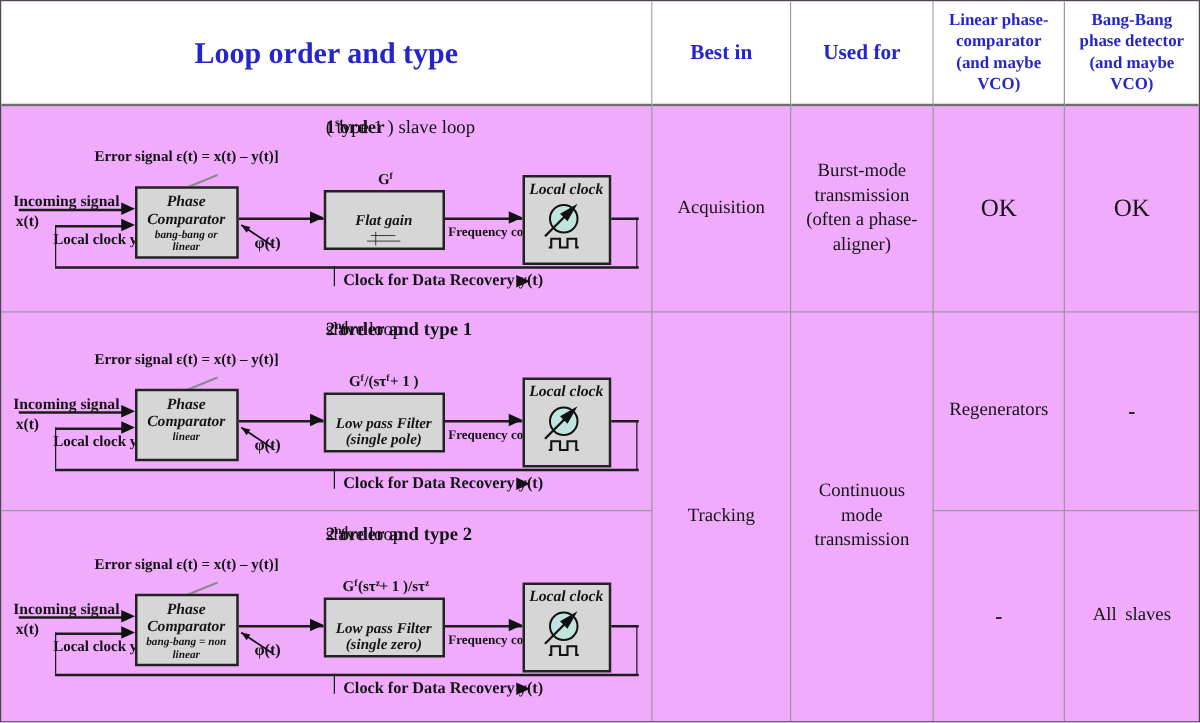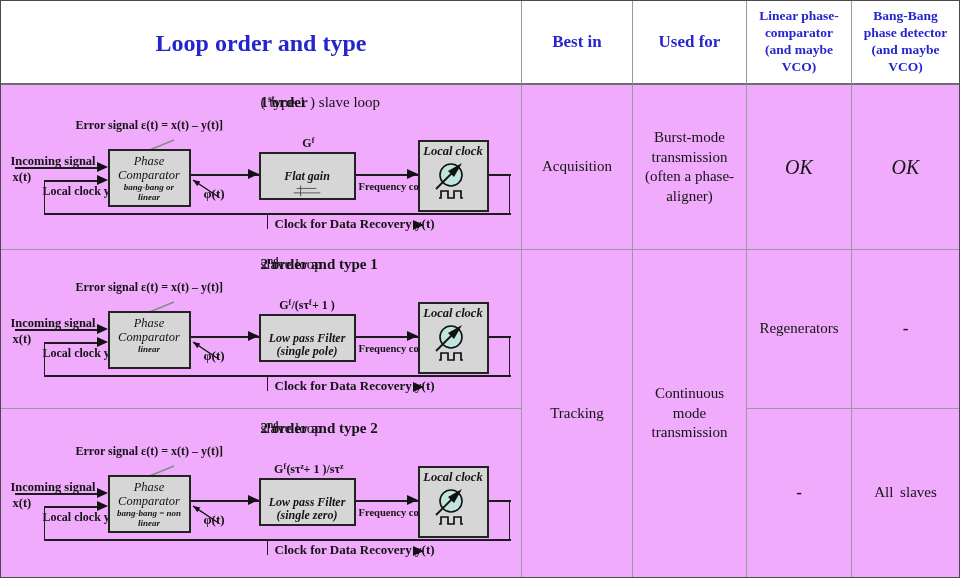--- a/index.html
+++ b/index.html
@@ -21,21 +21,21 @@
   .hdr{background:#ffffff;color:#2525cd;border-bottom:2px solid #6e6e6e;}
   .last-col{border-right:none;}
   .last-row{border-bottom:none;}
   .title-cell{flex-direction:column;line-height:1.12;padding-top:2px;}
   .t1{font-size:24px;font-weight:bold;}
   .t2{font-size:21px;font-weight:bold;}
   .t3{font-size:14px;font-weight:600;margin-top:2px;}
   .colhead{font-size:17px;font-weight:bold;}
   .colhead-sm{font-size:13.5px;font-weight:bold;line-height:1.25;padding:0 5px;}
   .body-txt{font-size:15px;line-height:1.3;padding:0 5px;}
-  .ok-txt{font-size:20px;font-style:italic;}
+  .ok-txt{font-size:20px;}
   .dash-txt{font-size:17px;font-weight:bold;}
   .pre{white-space:pre-line;}
 
   
   .dg{position:relative;width:521px;height:150px;flex:none;}
   .dg *{position:absolute;}
   .dg-title{left:40px;top:2px;width:440px;text-align:center;font-size:15px;white-space:nowrap;}
   .dg-title .rich sup{font-size:62%;}
   .lbl{font-weight:bold;white-space:nowrap;}
   .err-lbl{left:75px;top:27px;width:146px;text-align:center;font-size:12px;line-height:1.15;}
@@ -44,21 +44,21 @@
   .fb-lbl{left:42px;top:92px;width:62px;text-align:center;font-size:12px;line-height:1.2;}
   .phi-lbl{left:203px;top:94px;font-size:13px;}
   .fc-lbl{left:358px;top:89px;font-size:10.5px;line-height:1.1;text-align:left;}
   .tf-lbl{left:233px;top:44px;width:147px;text-align:center;font-size:12px;}
   .tf-lbl sub{font-size:65%;}
   .rec-lbl{left:274px;top:124px;font-size:13px;}
 
   .box{background:#d6d6d6;border:2px solid #222;display:flex;flex-direction:column;
        align-items:center;justify-content:flex-start;text-align:center;}
   .pc-box{left:107px;top:57px;width:83px;height:58px;padding-top:3px;}
-  .pc-t{position:static;font-size:12.5px;font-weight:normal;font-style:italic;line-height:1.12;}
+  .pc-t{position:static;font-size:12.5px;font-weight:bold;font-style:italic;line-height:1.12;}
   .pc-s{position:static;font-size:9px;font-weight:bold;font-style:italic;line-height:1.1;margin-top:1px;}
   .gain-box{left:258px;top:60px;width:97px;height:48px;padding-top:16px;}
   .g-t{position:static;font-size:12px;font-weight:bold;font-style:italic;line-height:1.1;}
   .gsym{position:static;margin-top:1px;}
   .clk-box{left:417px;top:48px;width:71px;height:72px;padding-top:2px;}
   .clk-t{position:static;font-size:12.5px;font-weight:bold;font-style:italic;}
   .clk-icon{position:static;margin-top:1px;}
 
   .hline{height:1.5px;background:#1c1c1c;}
   .vline{width:1.5px;background:#1c1c1c;}

